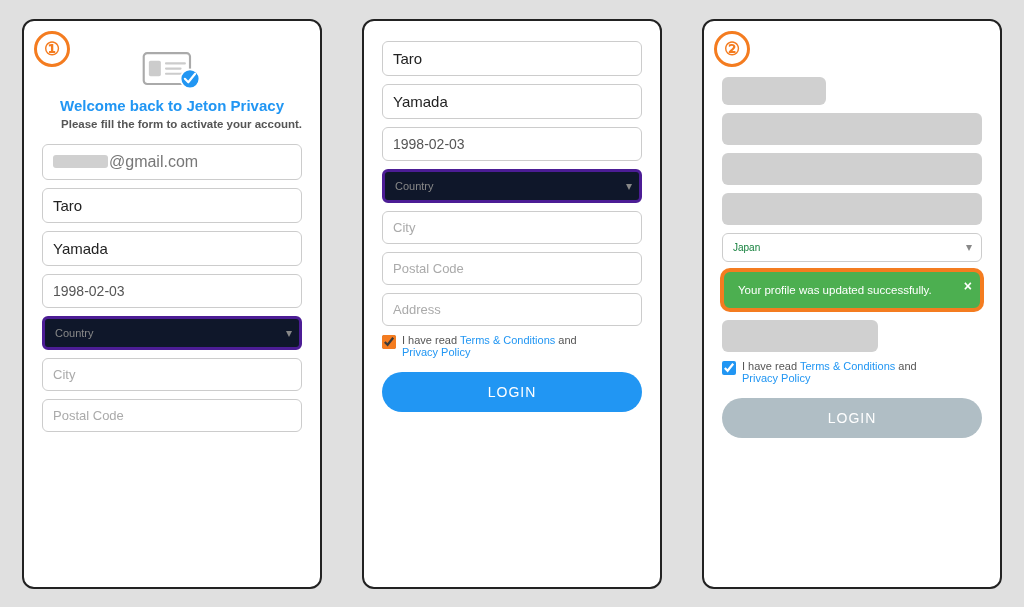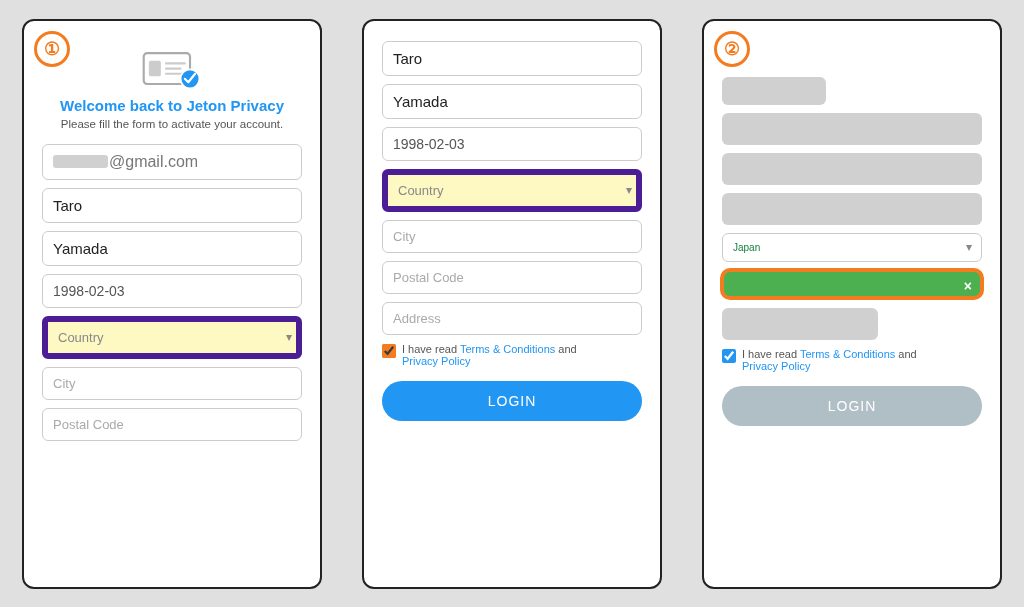--- a/index.html
+++ b/index.html
@@ -67,22 +67,23 @@
     .welcome-title {
       color: #2196f3;
       font-size: 15px;
       font-weight: 600;
       text-align: center;
       margin-bottom: 4px;
     }
     .welcome-sub {
       color: #555;
       font-size: 11.5px;
-      text-align: center;
+      text-align: right;
       margin-bottom: 14px;
+      font-weight: bold;
     }
     
     .form-field {
       width: 100%;
       border: 1px solid #ccc;
       border-radius: 6px;
       padding: 8px 10px;
       font-size: 13px;
       color: #333;
       margin-bottom: 8px;
@@ -100,26 +101,26 @@
     .form-field-dob {
       font-size: 14px;
       color: #555;
     }
     .select-wrapper {
       position: relative;
       margin-bottom: 8px;
     }
     .select-wrapper select {
       width: 100%;
-      border: 6px solid #4c1d95;
+      border: 3px solid #4c1d95;
       border-radius: 6px;
       padding: 8px 10px;
-      font-size: 13px;
+      font-size: 11px;
       color: #888;
-      background: #fef9c3;
+      background: #0f172a;
       appearance: none;
       -webkit-appearance: none;
       cursor: pointer;
     }
     .select-wrapper::after {
       content: '▾';
       position: absolute;
       right: 10px;
       top: 50%;
       transform: translateY(-50%);
@@ -367,20 +368,21 @@
     <div class="japan-select-wrapper">
       <select>
         <option value="japan" selected="">Japan</option>
         <option>USA</option>
       </select>
     </div>
 
     
     <div class="success-notification">
       <span class="success-close">×</span>
+      <div class="success-msg">Your profile was updated successfully.</div>
     </div>
 
     
     <div class="gray-block-sm"></div>
 
     <div class="terms-row">
       <input type="checkbox" class="checkbox-blue" checked="" style="">
       <span>
         <span>I have read </span><a class="terms-link">Terms &amp; Conditions</a><span> and </span><br><a class="terms-link">Privacy Policy</a>
       </span>

